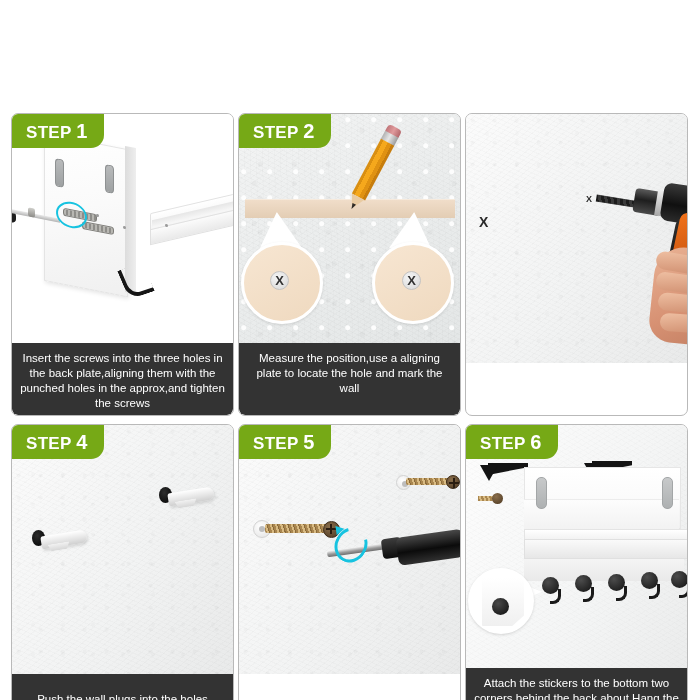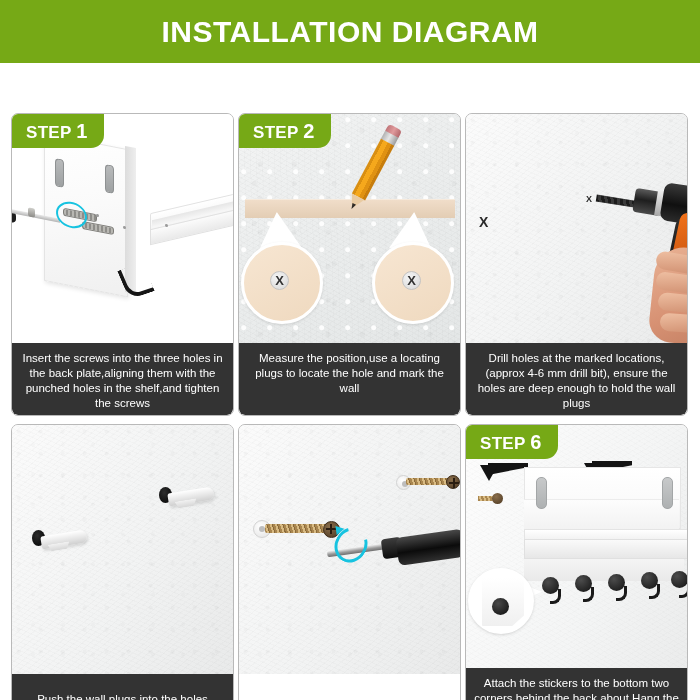--- a/index.html
+++ b/index.html
@@ -519,23 +519,20 @@
     position:absolute; left:58px; top:160px; width:18px; height:14px;
     background:#ffffff;
     clip-path: polygon(0 0, 100% 48%, 0 100%);
   }
 </style>
 </head>
 <body>
 
 <div id="page">
 
-  <div id="header">
-    <div id="header-title">INSTALLATION DIAGRAM</div>
-  </div>
 
   <div id="grid">
 
     <div class="panel tall">
       <div class="photo">
         <div class="s1-bg"></div>
         <div class="s1-shelf-top"></div>
         <div class="s1-shelf-lip"></div>
         <div class="s1-shelf-front"></div>
         <div class="s1-plate"></div>
@@ -549,21 +546,21 @@
         <div class="s1-screw b"></div>
         <div class="s1-circle"></div>
         <div class="s1-hole h1"></div>
         <div class="s1-hole h2"></div>
         <div class="s1-hole h3"></div>
         <div class="s1-hook"></div>
       </div>
       <div class="badge">
         <span class="badge-text"><span>STEP</span> <span class="num">1</span></span>
       </div>
-      <div class="caption h4">Insert the screws into the three holes in the back plate,aligning them with the punched holes in the shelf,and tighten the screws</div>
+      <div class="caption h4">Insert the screws into the three holes in the back plate,aligning them with the punched holes in the approx,and tighten the screws</div>
     </div>
 
     <div class="panel tall">
       <div class="photo">
         <div class="wall"></div>
         <div class="s2-plate"></div>
         <div class="s2-pencil">
           <div class="eraser"></div>
           <div class="ferrule"></div>
           <div class="body"></div>
@@ -573,58 +570,60 @@
         <div class="s2-cone left"></div>
         <div class="s2-cone right"></div>
         <div class="s2-zoom left"></div>
         <div class="s2-zoom right"></div>
         <div class="s2-mark left">X</div>
         <div class="s2-mark right">X</div>
       </div>
       <div class="badge">
         <span class="badge-text"><span>STEP</span> <span class="num">2</span></span>
       </div>
-      <div class="caption h4">Measure the position,use a locating plugs to locate the hole and mark the wall</div>
+      <div class="caption h4">Measure the position,use a aligning plate to locate the hole and mark the wall</div>
     </div>
 
     <div class="panel tall">
       <div class="photo">
         <div class="wall light"></div>
         <div class="s3-x big">X</div>
         <div class="s3-x small">X</div>
         <div class="s3-bit"></div>
         <div class="s3-chuck"></div>
         <div class="s3-ring"></div>
         <div class="s3-body"></div>
 
         <div class="s3-grip-dark"></div>
         <div class="s3-grip"></div>
         <div class="s3-hand"></div>
         <div class="s3-finger f1"></div>
         <div class="s3-finger f2"></div>
         <div class="s3-finger f3"></div>
         <div class="s3-finger f4"></div>
       </div>
-      <div class="caption h4">Drill holes at the marked locations, (approx 4-6 mm drill bit), ensure the holes are deep enough to hold the wall plugs</div>
     </div>
 
     <div class="panel tall">
       <div class="photo">
         <div class="wall light"></div>
         <div class="s4-plug p1">
           <div class="hole"></div>
           <div class="body"></div>
           <div class="fin"></div>
         </div>
         <div class="s4-plug p2">
           <div class="hole"></div>
           <div class="body"></div>
           <div class="fin"></div>
         </div>
       </div>
+      <div class="badge">
+        <span class="badge-text"><span>STEP</span> <span class="num">4</span></span>
+      </div>
       <div class="caption h1">Push the wall plugs into the holes</div>
     </div>
 
     <div class="panel tall">
       <div class="photo">
         <div class="wall light"></div>
         <div class="s5-screw small">
           <div class="washer"></div>
           <div class="shaft"></div>
           <div class="head"></div>
@@ -632,20 +631,23 @@
         <div class="s5-screw big">
           <div class="washer"></div>
           <div class="shaft"></div>
           <div class="head"></div>
         </div>
         <div class="s5-driver-shaft"></div>
         <div class="s5-driver-collar"></div>
         <div class="s5-driver-handle"></div>
         <div class="s5-rot"></div>
         <div class="s5-rot-arrow"></div>
+      </div>
+      <div class="badge">
+        <span class="badge-text"><span>STEP</span> <span class="num">5</span></span>
       </div>
     </div>
 
     <div class="panel tall">
       <div class="photo">
         <div class="wall plain"></div>
         <div class="s6-arrow a1">
           <div class="wing"></div>
           <div class="stem"></div>
         </div>

